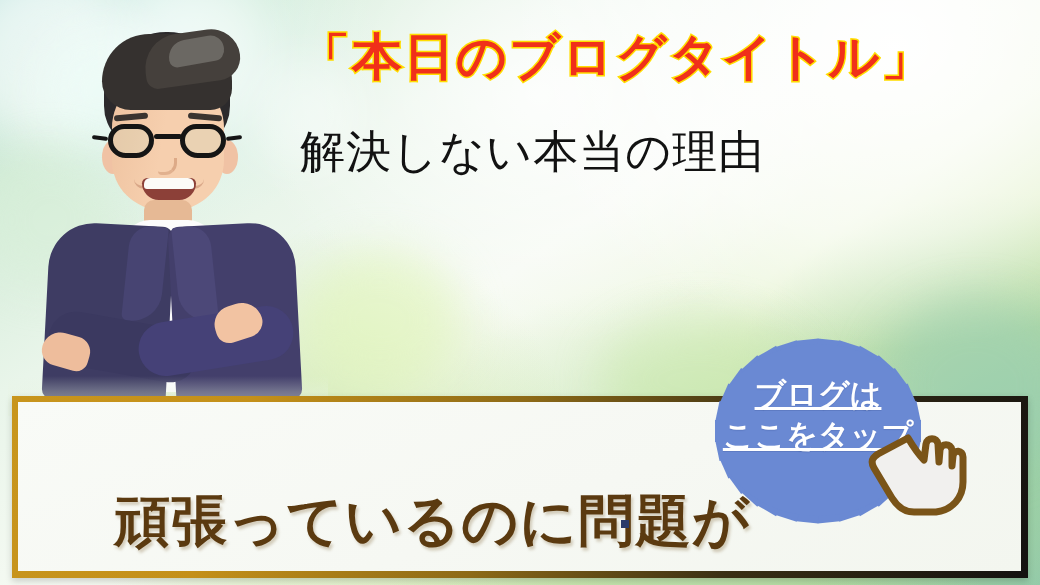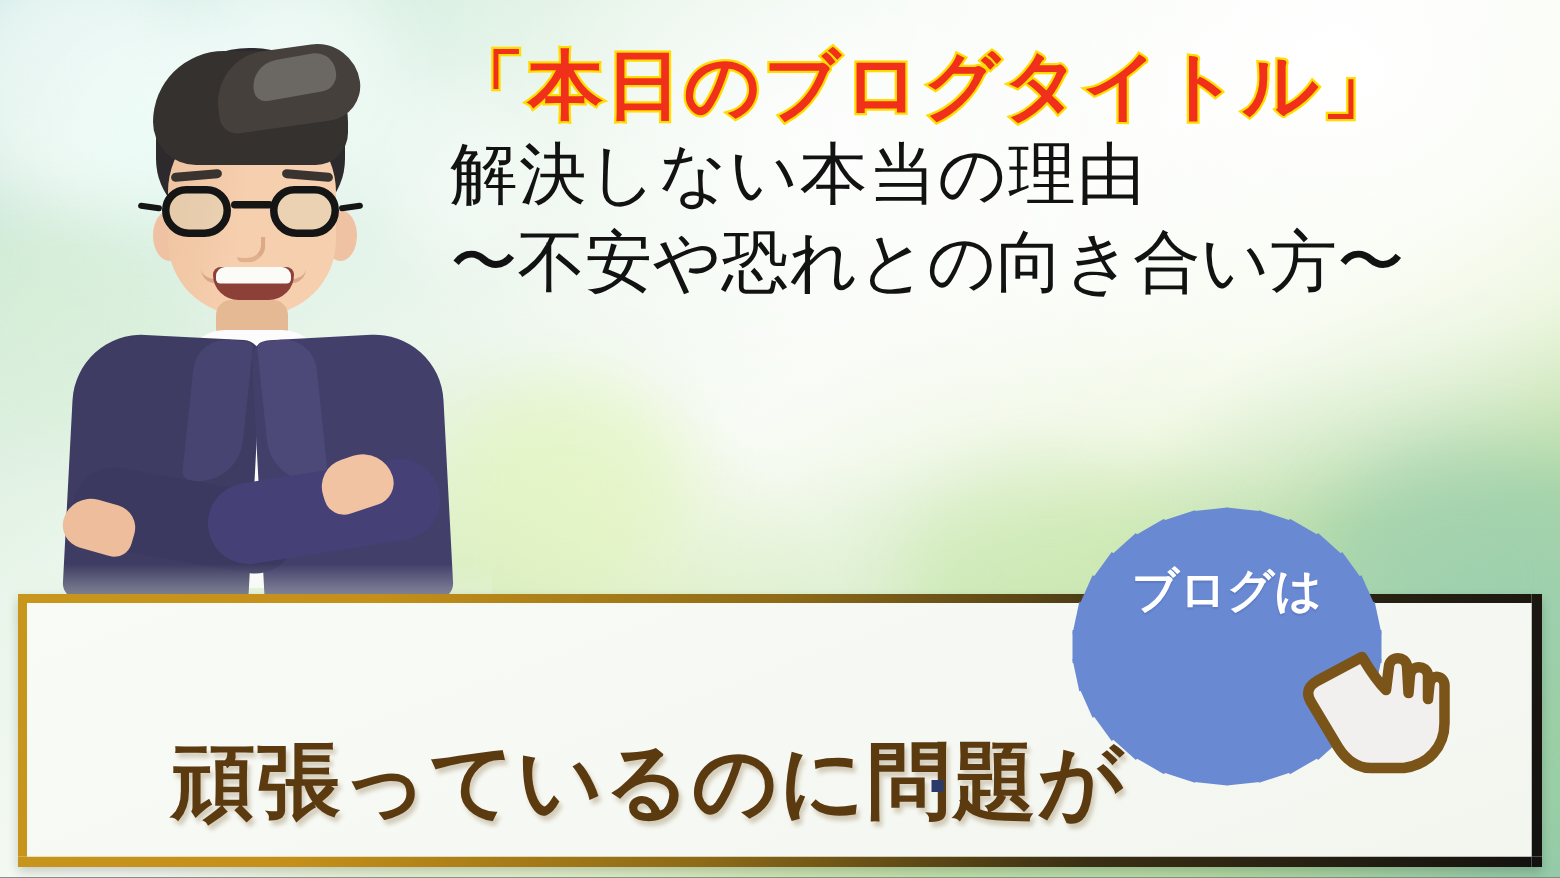--- a/index.html
+++ b/index.html
@@ -129,20 +129,21 @@
     paint-order: stroke fill;
     white-space: nowrap;
   }
   .hl-line {
     font-size: 45px;
     line-height: 1.32;
     color: #121212;
     font-weight: 500;
     letter-spacing: 1px;
     white-space: nowrap;
+    margin-top: 36px;
   }
   .hl-line.l1 { margin-top: 12px; }
   .hl-line.l3 { letter-spacing: 0px; }
 
   
   #panel {
     position: absolute;
     left: 12px;
     top: 396px;
     width: 1016px;
@@ -227,21 +228,21 @@
     top: 36px;
     text-align: center;
     color: #ffffff;
     font-size: 31px;
     font-weight: 800;
     line-height: 1.32;
     letter-spacing: 0px;
     z-index: 4;
     text-shadow: 0 1px 1px rgba(40,60,120,0.18);
   }
-  #badge .badge-text span { display: block; }
+  #badge .badge-text span { display: block; text-decoration: underline; }
 
   
   #hand {
     position: absolute;
     left: 864px;
     top: 424px;
     width: 104px;
     height: 96px;
     z-index: 6;
   }
@@ -304,21 +305,20 @@
     <div class="part arm-l"></div>
     <div class="part arm-r"></div>
     <div class="part hand-l"></div>
     <div class="part hand-r"></div>
     <div class="photo-fade"></div>
   </div>
 
   <div id="headline">
     <div class="kicker">「本日のブログタイトル」</div>
     <div class="hl-line l2">解決しない本当の理由</div>
-    <div class="hl-line l3">〜不安や恐れとの向き合い方〜</div>
   </div>
 
   <div id="panel">
     <div id="panel-inner">
       <div class="panel-main">頑張っているのに問題が</div>
     </div>
   </div>
 
   <div class="mini-square"></div>
 
@@ -351,20 +351,21 @@
         <div class="spike" style="background: rgb(106, 137, 211); transform: translate(28.43px, -77px) rotate(288deg);"></div>
         <div class="spike" style="background: rgb(106, 137, 211); transform: translate(46px, -70.11px) rotate(300deg);"></div>
         <div class="spike" style="background: rgb(106, 137, 211); transform: translate(61.56px, -60.17px) rotate(312deg);"></div>
         <div class="spike" style="background: rgb(106, 137, 211); transform: translate(74.43px, -47.59px) rotate(324deg);"></div>
         <div class="spike" style="background: rgb(106, 137, 211); transform: translate(84.05px, -32.93px) rotate(336deg);"></div>
         <div class="spike" style="background: rgb(106, 137, 211); transform: translate(89.99px, -16.83px) rotate(348deg);"></div>
       </div>
     <div class="burst2" style="background: rgb(106, 137, 211);"></div>
     <div class="badge-text">
       <span>ブログは</span>
+      <span>ここをタップ</span>
     </div>
   </div>
 
   <svg id="hand" viewBox="0 0 104 96">
     <g fill="#f1f0ee" stroke="#7a5418" stroke-width="7" stroke-linejoin="round" stroke-linecap="round">
       <path d="M14,30 L44,14 C50,24 56,32 60,36
                L62,20 C63,13 73,13 74,20 L75,38
                L76,26 C77,19 87,19 88,26 L88,42
                L89,32 C90,25 99,26 99,33
                L99,58 C99,74 88,86 72,88

